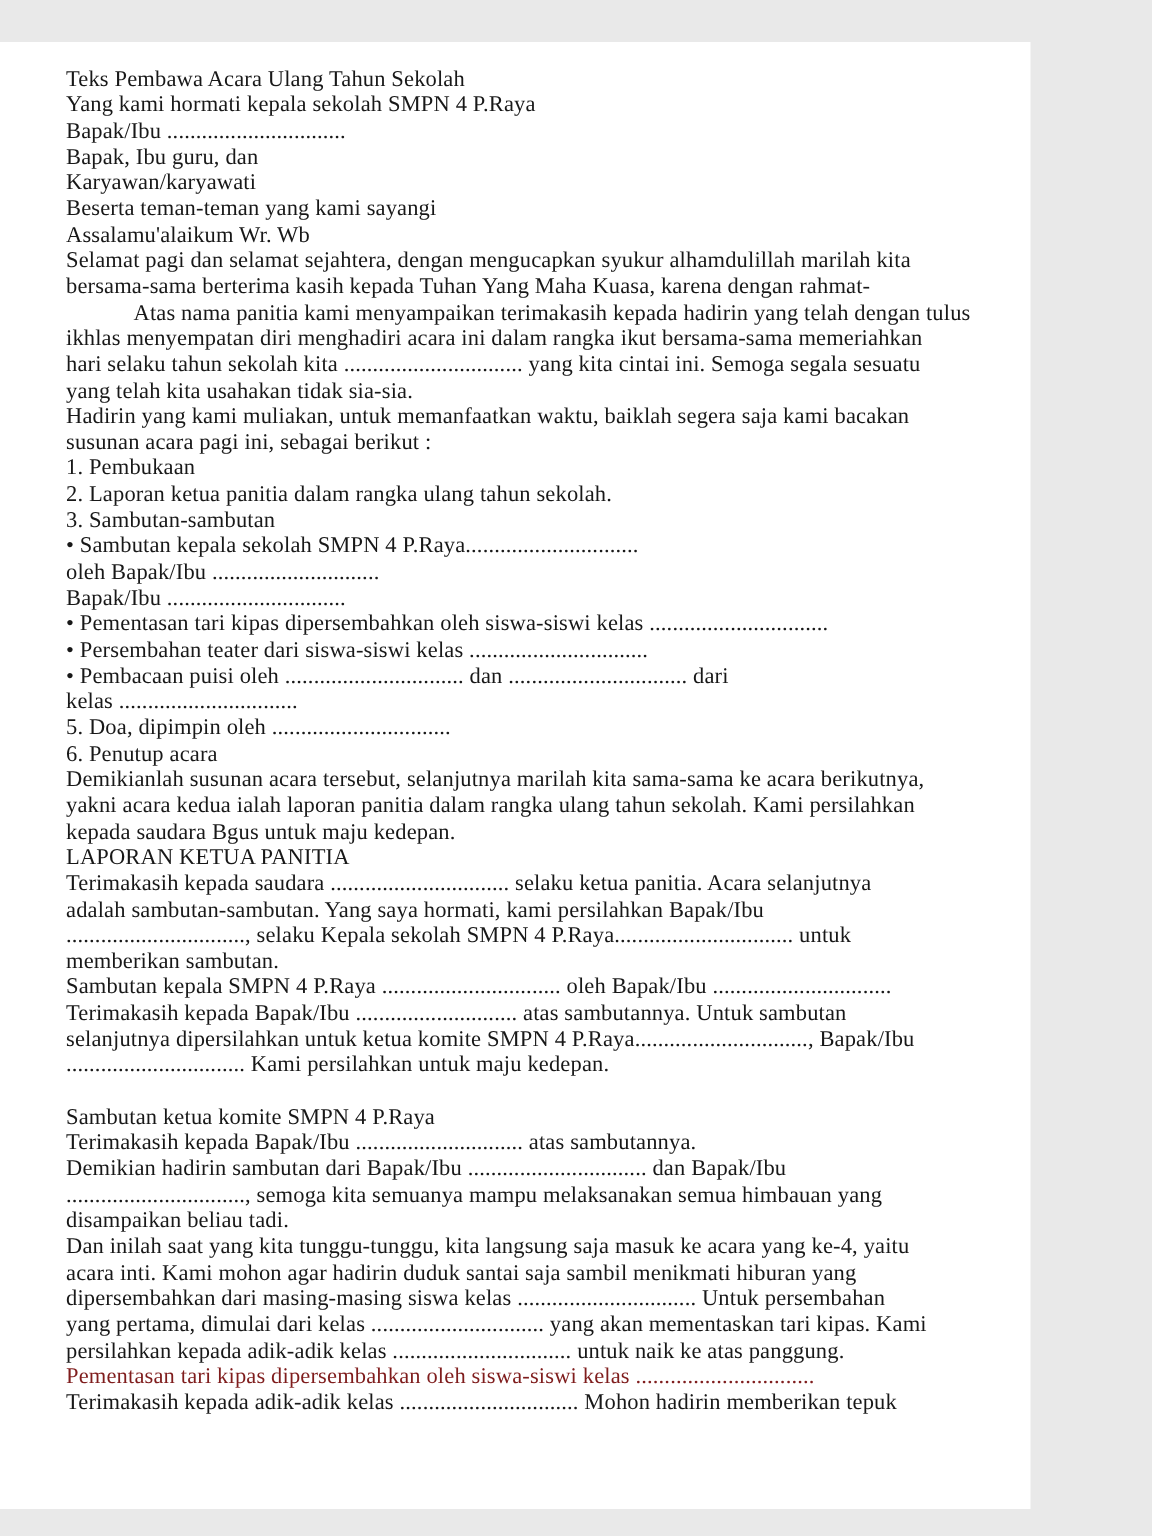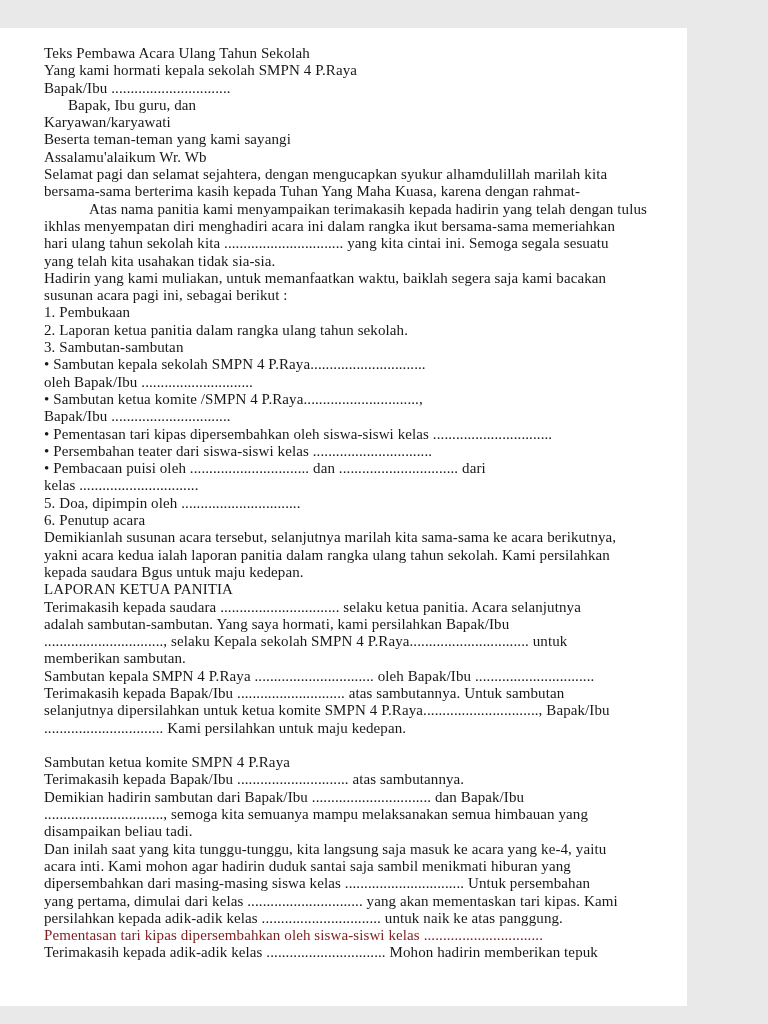--- a/index.html
+++ b/index.html
@@ -37,38 +37,37 @@
 </style>
 </head>
 <body style="background: rgb(233, 233, 233);">
 
 <div class="viewport">
   <div class="page" style="background: rgb(255, 255, 255);">
 
   <div class="line" style="color: rgb(24, 24, 24);">Teks Pembawa Acara Ulang Tahun Sekolah</div>
       <div class="line" style="color: rgb(24, 24, 24);">Yang kami hormati kepala sekolah SMPN 4 P.Raya</div>
       <div class="line" style="color: rgb(24, 24, 24);">Bapak/Ibu ...............................</div>
-      <div class="line" style="color: rgb(24, 24, 24); margin-left: 24px;">Bapak, Ibu guru, dan</div>
+      <div class="line" style="color: rgb(24, 24, 24);">Bapak, Ibu guru, dan</div>
       <div class="line" style="color: rgb(24, 24, 24);">Karyawan/karyawati</div>
       <div class="line" style="color: rgb(24, 24, 24);">Beserta teman-teman yang kami sayangi</div>
       <div class="line" style="color: rgb(24, 24, 24);">Assalamu'alaikum Wr. Wb</div>
       <div class="line" style="color: rgb(24, 24, 24);">Selamat pagi dan selamat sejahtera, dengan mengucapkan syukur alhamdulillah marilah kita</div>
       <div class="line" style="color: rgb(24, 24, 24);">bersama-sama berterima kasih kepada Tuhan Yang Maha Kuasa, karena dengan rahmat-</div>
       <div class="line" style="color: rgb(24, 24, 24); text-align: right;">Atas nama panitia kami menyampaikan terimakasih kepada hadirin yang telah dengan tulus</div>
       <div class="line" style="color: rgb(24, 24, 24);">ikhlas menyempatan diri menghadiri acara ini dalam rangka ikut bersama-sama memeriahkan</div>
-      <div class="line" style="color: rgb(24, 24, 24);">hari ulang tahun sekolah kita ............................... yang kita cintai ini. Semoga segala sesuatu</div>
+      <div class="line" style="color: rgb(24, 24, 24);">hari selaku tahun sekolah kita ............................... yang kita cintai ini. Semoga segala sesuatu</div>
       <div class="line" style="color: rgb(24, 24, 24);">yang telah kita usahakan tidak sia-sia.</div>
       <div class="line" style="color: rgb(24, 24, 24);">Hadirin yang kami muliakan, untuk memanfaatkan waktu, baiklah segera saja kami bacakan</div>
       <div class="line" style="color: rgb(24, 24, 24);">susunan acara pagi ini, sebagai berikut :</div>
       <div class="line" style="color: rgb(24, 24, 24);">1. Pembukaan</div>
       <div class="line" style="color: rgb(24, 24, 24);">2. Laporan ketua panitia dalam rangka ulang tahun sekolah.</div>
       <div class="line" style="color: rgb(24, 24, 24);">3. Sambutan-sambutan</div>
       <div class="line" style="color: rgb(24, 24, 24);">• Sambutan kepala sekolah SMPN 4 P.Raya..............................</div>
       <div class="line" style="color: rgb(24, 24, 24);">oleh Bapak/Ibu .............................</div>
-      <div class="line" style="color: rgb(24, 24, 24);">• Sambutan ketua komite /SMPN 4 P.Raya..............................,</div>
       <div class="line" style="color: rgb(24, 24, 24);">Bapak/Ibu ...............................</div>
       <div class="line" style="color: rgb(24, 24, 24);">• Pementasan tari kipas dipersembahkan oleh siswa-siswi kelas ...............................</div>
       <div class="line" style="color: rgb(24, 24, 24);">• Persembahan teater dari siswa-siswi kelas ...............................</div>
       <div class="line" style="color: rgb(24, 24, 24);">• Pembacaan puisi oleh ............................... dan ............................... dari</div>
       <div class="line" style="color: rgb(24, 24, 24);">kelas ...............................</div>
       <div class="line" style="color: rgb(24, 24, 24);">5. Doa, dipimpin oleh ...............................</div>
       <div class="line" style="color: rgb(24, 24, 24);">6. Penutup acara</div>
       <div class="line" style="color: rgb(24, 24, 24);">Demikianlah susunan acara tersebut, selanjutnya marilah kita sama-sama ke acara berikutnya,</div>
       <div class="line" style="color: rgb(24, 24, 24);">yakni acara kedua ialah laporan panitia dalam rangka ulang tahun sekolah. Kami persilahkan</div>
       <div class="line" style="color: rgb(24, 24, 24);">kepada saudara Bgus untuk maju kedepan.</div>

